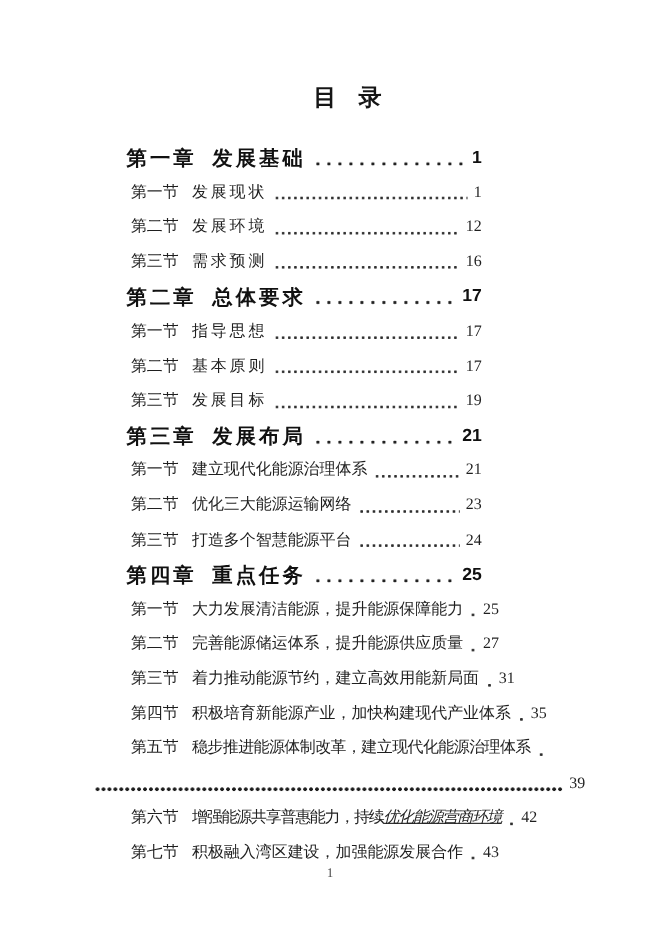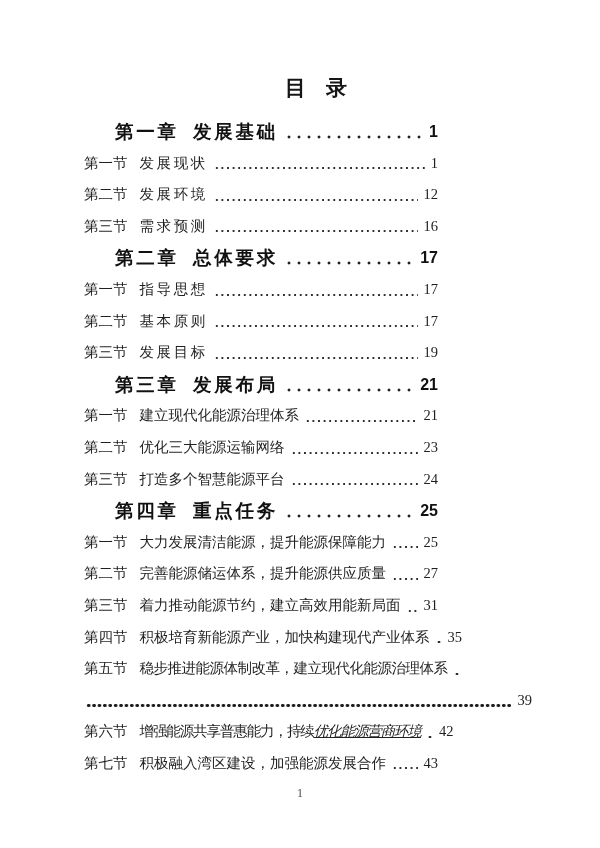--- a/index.html
+++ b/index.html
@@ -5,31 +5,31 @@
   html,body{margin:0;padding:0;}
   body{
     width:600px;height:848px;background:#ffffff;position:relative;overflow:hidden;
     font-family:"Liberation Serif","DejaVu Serif",serif;color:#222;
   }
   .doc-title{
     position:absolute;top:74px;left:16px;width:600px;text-align:center;
     font-family:"Liberation Sans","DejaVu Sans",sans-serif;
     font-weight:700;font-size:21px;color:#151515;word-spacing:14px;
   }
-  .toc{position:absolute;top:116px;left:0;width:532px;}
+  .toc{position:absolute;top:128px;left:0;width:532px;}
   .row{display:flex;height:31.6px;white-space:nowrap;align-items:stretch;overflow:hidden;}
   .row > span{line-height:31.6px;display:block;}
   
   .ch{padding-left:115px;padding-right:94px;
       font-family:"Liberation Sans","DejaVu Sans",sans-serif;font-weight:700;color:#111;}
   .ch-label{font-size:18.5px;letter-spacing:2.8px;margin-right:14px;}
   .ch-title{font-size:18.5px;letter-spacing:2.8px;}
   .ch-page{font-size:16px;margin-left:3px;}
   
-  .sec{padding-left:84px;padding-right:94px;color:#1f1f1f;}
+  .sec{padding-left:119px;padding-right:94px;color:#1f1f1f;}
   .sec-label{font-size:14.5px;margin-right:12px;}
   .sec-title{font-size:14.5px;}
   .sec-page{font-size:14.5px;margin-left:3px;}
   .wide{letter-spacing:2.6px;}
   .tightA{letter-spacing:-0.5px;}
   .tightB{letter-spacing:-1.1px;}
   .kai{font-style:italic;text-decoration:underline;}
   
   .leader{
     flex:1;min-width:6px;height:4px;align-self:flex-end;margin:0 3px 9px 6px;

